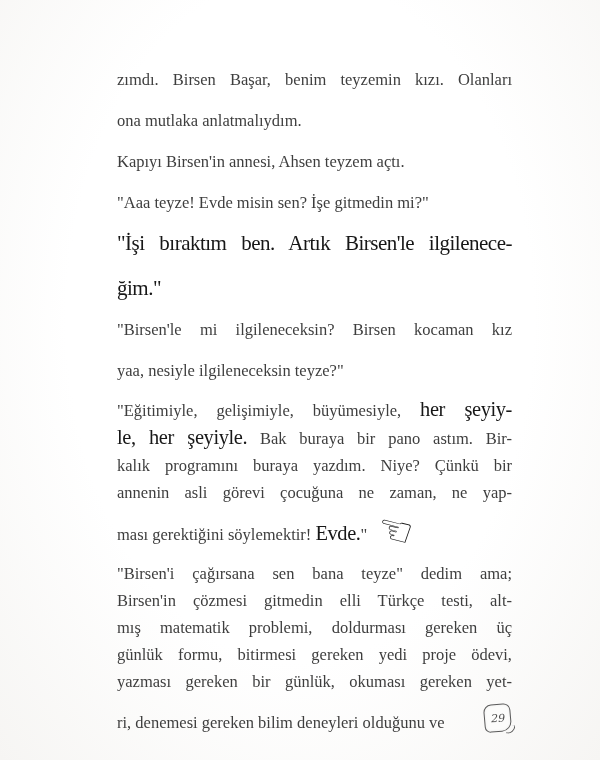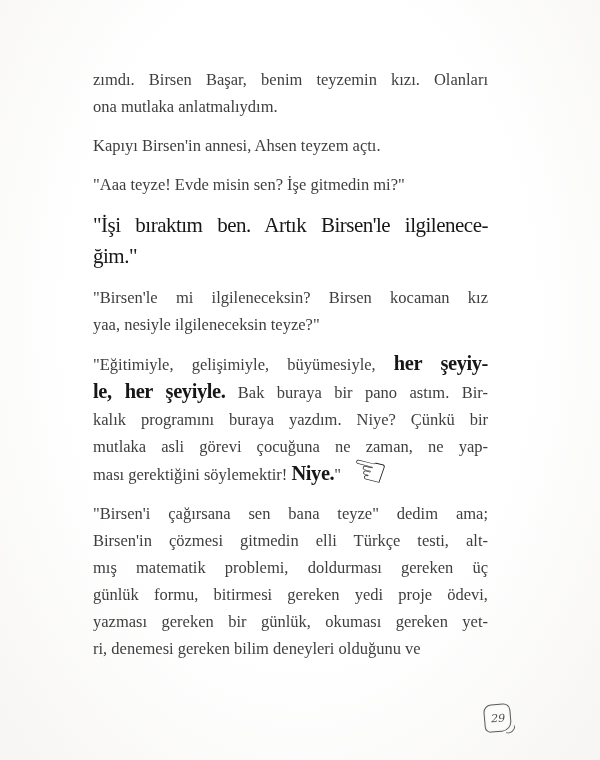--- a/index.html
+++ b/index.html
@@ -16,50 +16,51 @@
   }
   .page {
     position: relative;
     width: 600px;
     height: 760px;
     overflow: hidden;
     background: radial-gradient(ellipse at 50% 42%, #ffffff 55%, #f6f5f3 100%);
   }
   .text-block {
     position: absolute;
-    left: 93px;
+    left: 117px;
     top: 66px;
     width: 395px;
     color: var(--ink);
     font-size: 16.5px;
     line-height: 27px;
   }
   .para { margin-bottom: 12px; }
   .para:last-child { margin-bottom: 0; }
   .line {
     text-align: justify;
     text-align-last: justify;
     white-space: nowrap;
   }
   .line.last {
     text-align-last: left;
+    margin-top: 14px;
   }
   
   .para.display .line {
     font-size: 21px;
     line-height: 31px;
     letter-spacing: -0.5px;
     color: var(--hand-ink);
     font-weight: 500;
   }
   
   .s-h {
     font-size: 1.24em;
     color: var(--hand-ink);
-    font-weight: 700;
+    font-weight: 400;
     letter-spacing: -0.4px;
   }
   .s-n { }
   
   .s-icon {
     display: inline-block;
     position: relative;
     width: 56px;
     height: 16px;
     vertical-align: baseline;
@@ -131,22 +132,22 @@
         <div class="line last"><span class="s-n">ğim."</span></div>
       </div>
       <div class="para body">
         <div class="line"><span class="s-n">"Birsen'le mi ilgileneceksin? Birsen kocaman kız</span></div>
         <div class="line last"><span class="s-n">yaa, nesiyle ilgileneceksin teyze?"</span></div>
       </div>
       <div class="para body">
         <div class="line"><span class="s-n">"Eğitimiyle, gelişimiyle, büyümesiyle, </span><span class="s-h">her şeyiy-</span></div>
         <div class="line"><span class="s-h">le, her şeyiyle.</span><span class="s-n"> Bak buraya bir pano astım. Bir-</span></div>
         <div class="line"><span class="s-n">kalık programını buraya yazdım. Niye? Çünkü bir</span></div>
-        <div class="line"><span class="s-n">mutlaka asli görevi çocuğuna ne zaman, ne yap-</span></div>
-        <div class="line last"><span class="s-n">ması gerektiğini söylemektir! </span><span class="s-h">Niye.</span><span class="s-n">"</span><span class="s-icon"><span class="g">☜</span></span></div>
+        <div class="line"><span class="s-n">annenin asli görevi çocuğuna ne zaman, ne yap-</span></div>
+        <div class="line last"><span class="s-n">ması gerektiğini söylemektir! </span><span class="s-h">Evde.</span><span class="s-n">"</span><span class="s-icon"><span class="g">☜</span></span></div>
       </div>
       <div class="para body">
         <div class="line"><span class="s-n">"Birsen'i çağırsana sen bana teyze" dedim ama;</span></div>
         <div class="line"><span class="s-n">Birsen'in çözmesi gitmedin elli Türkçe testi, alt-</span></div>
         <div class="line"><span class="s-n">mış matematik problemi, doldurması gereken üç</span></div>
         <div class="line"><span class="s-n">günlük formu, bitirmesi gereken yedi proje ödevi,</span></div>
         <div class="line"><span class="s-n">yazması gereken bir günlük, okuması gereken yet-</span></div>
         <div class="line last"><span class="s-n">ri, denemesi gereken bilim deneyleri olduğunu ve</span></div>
       </div>
     </div>

